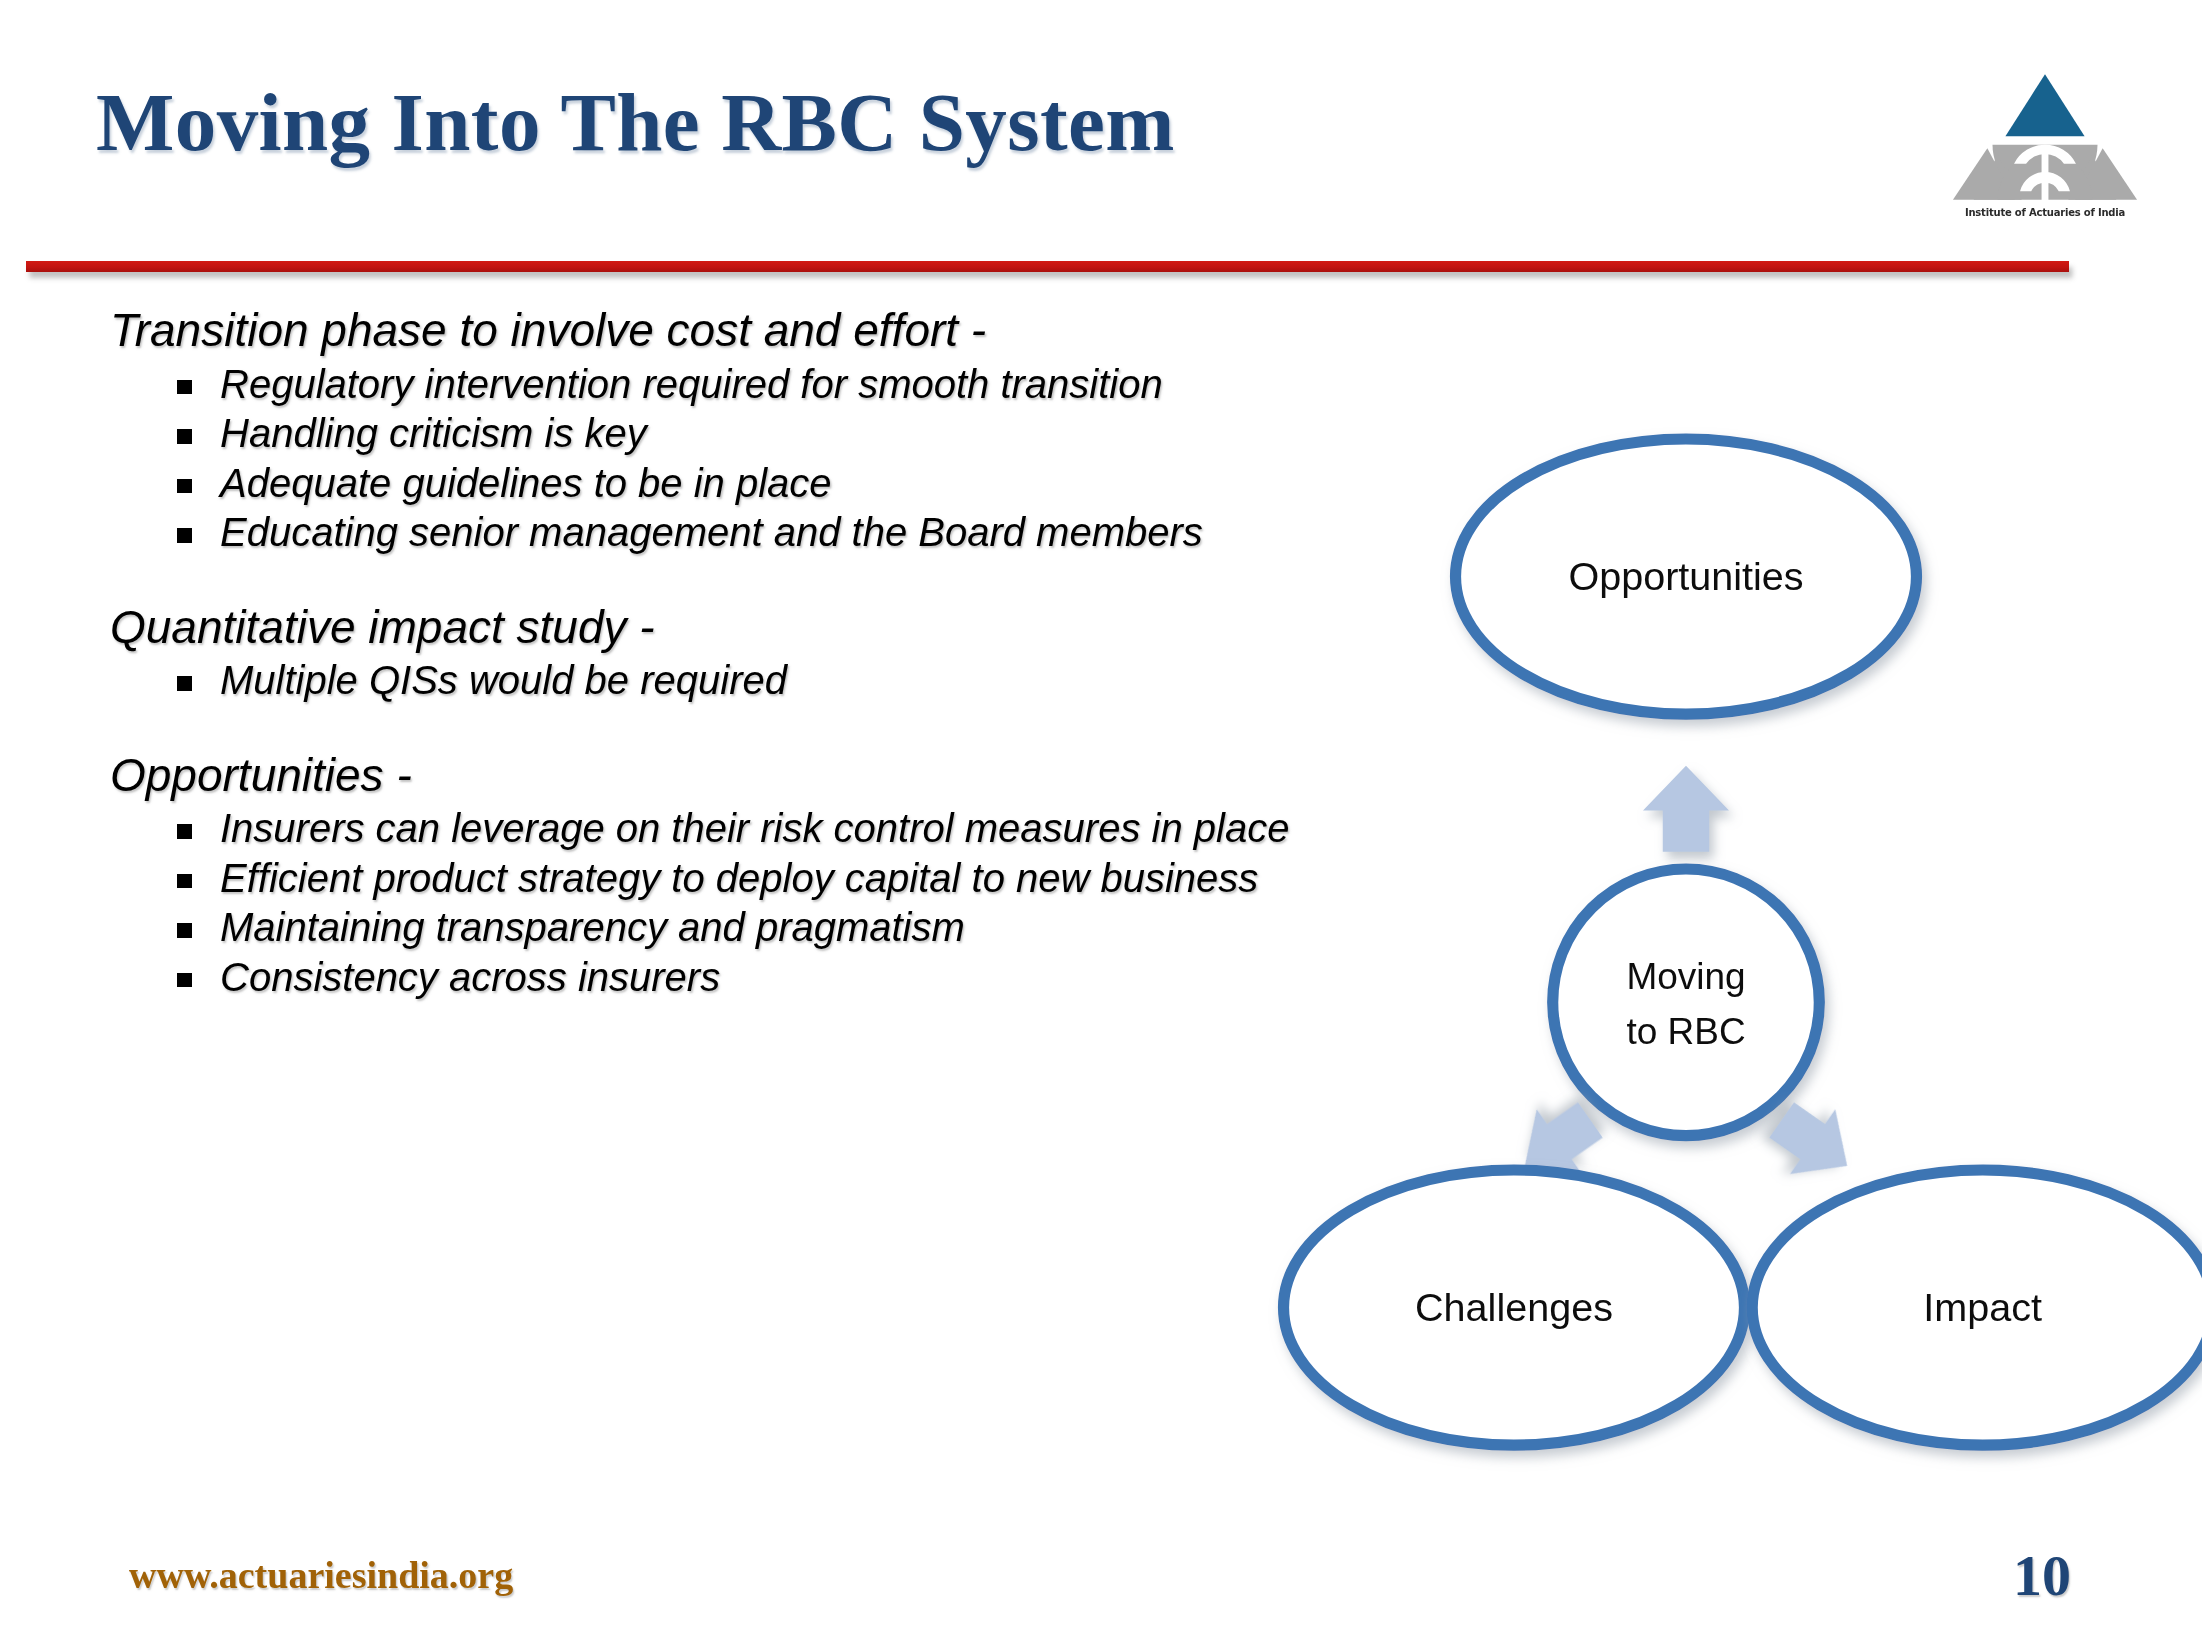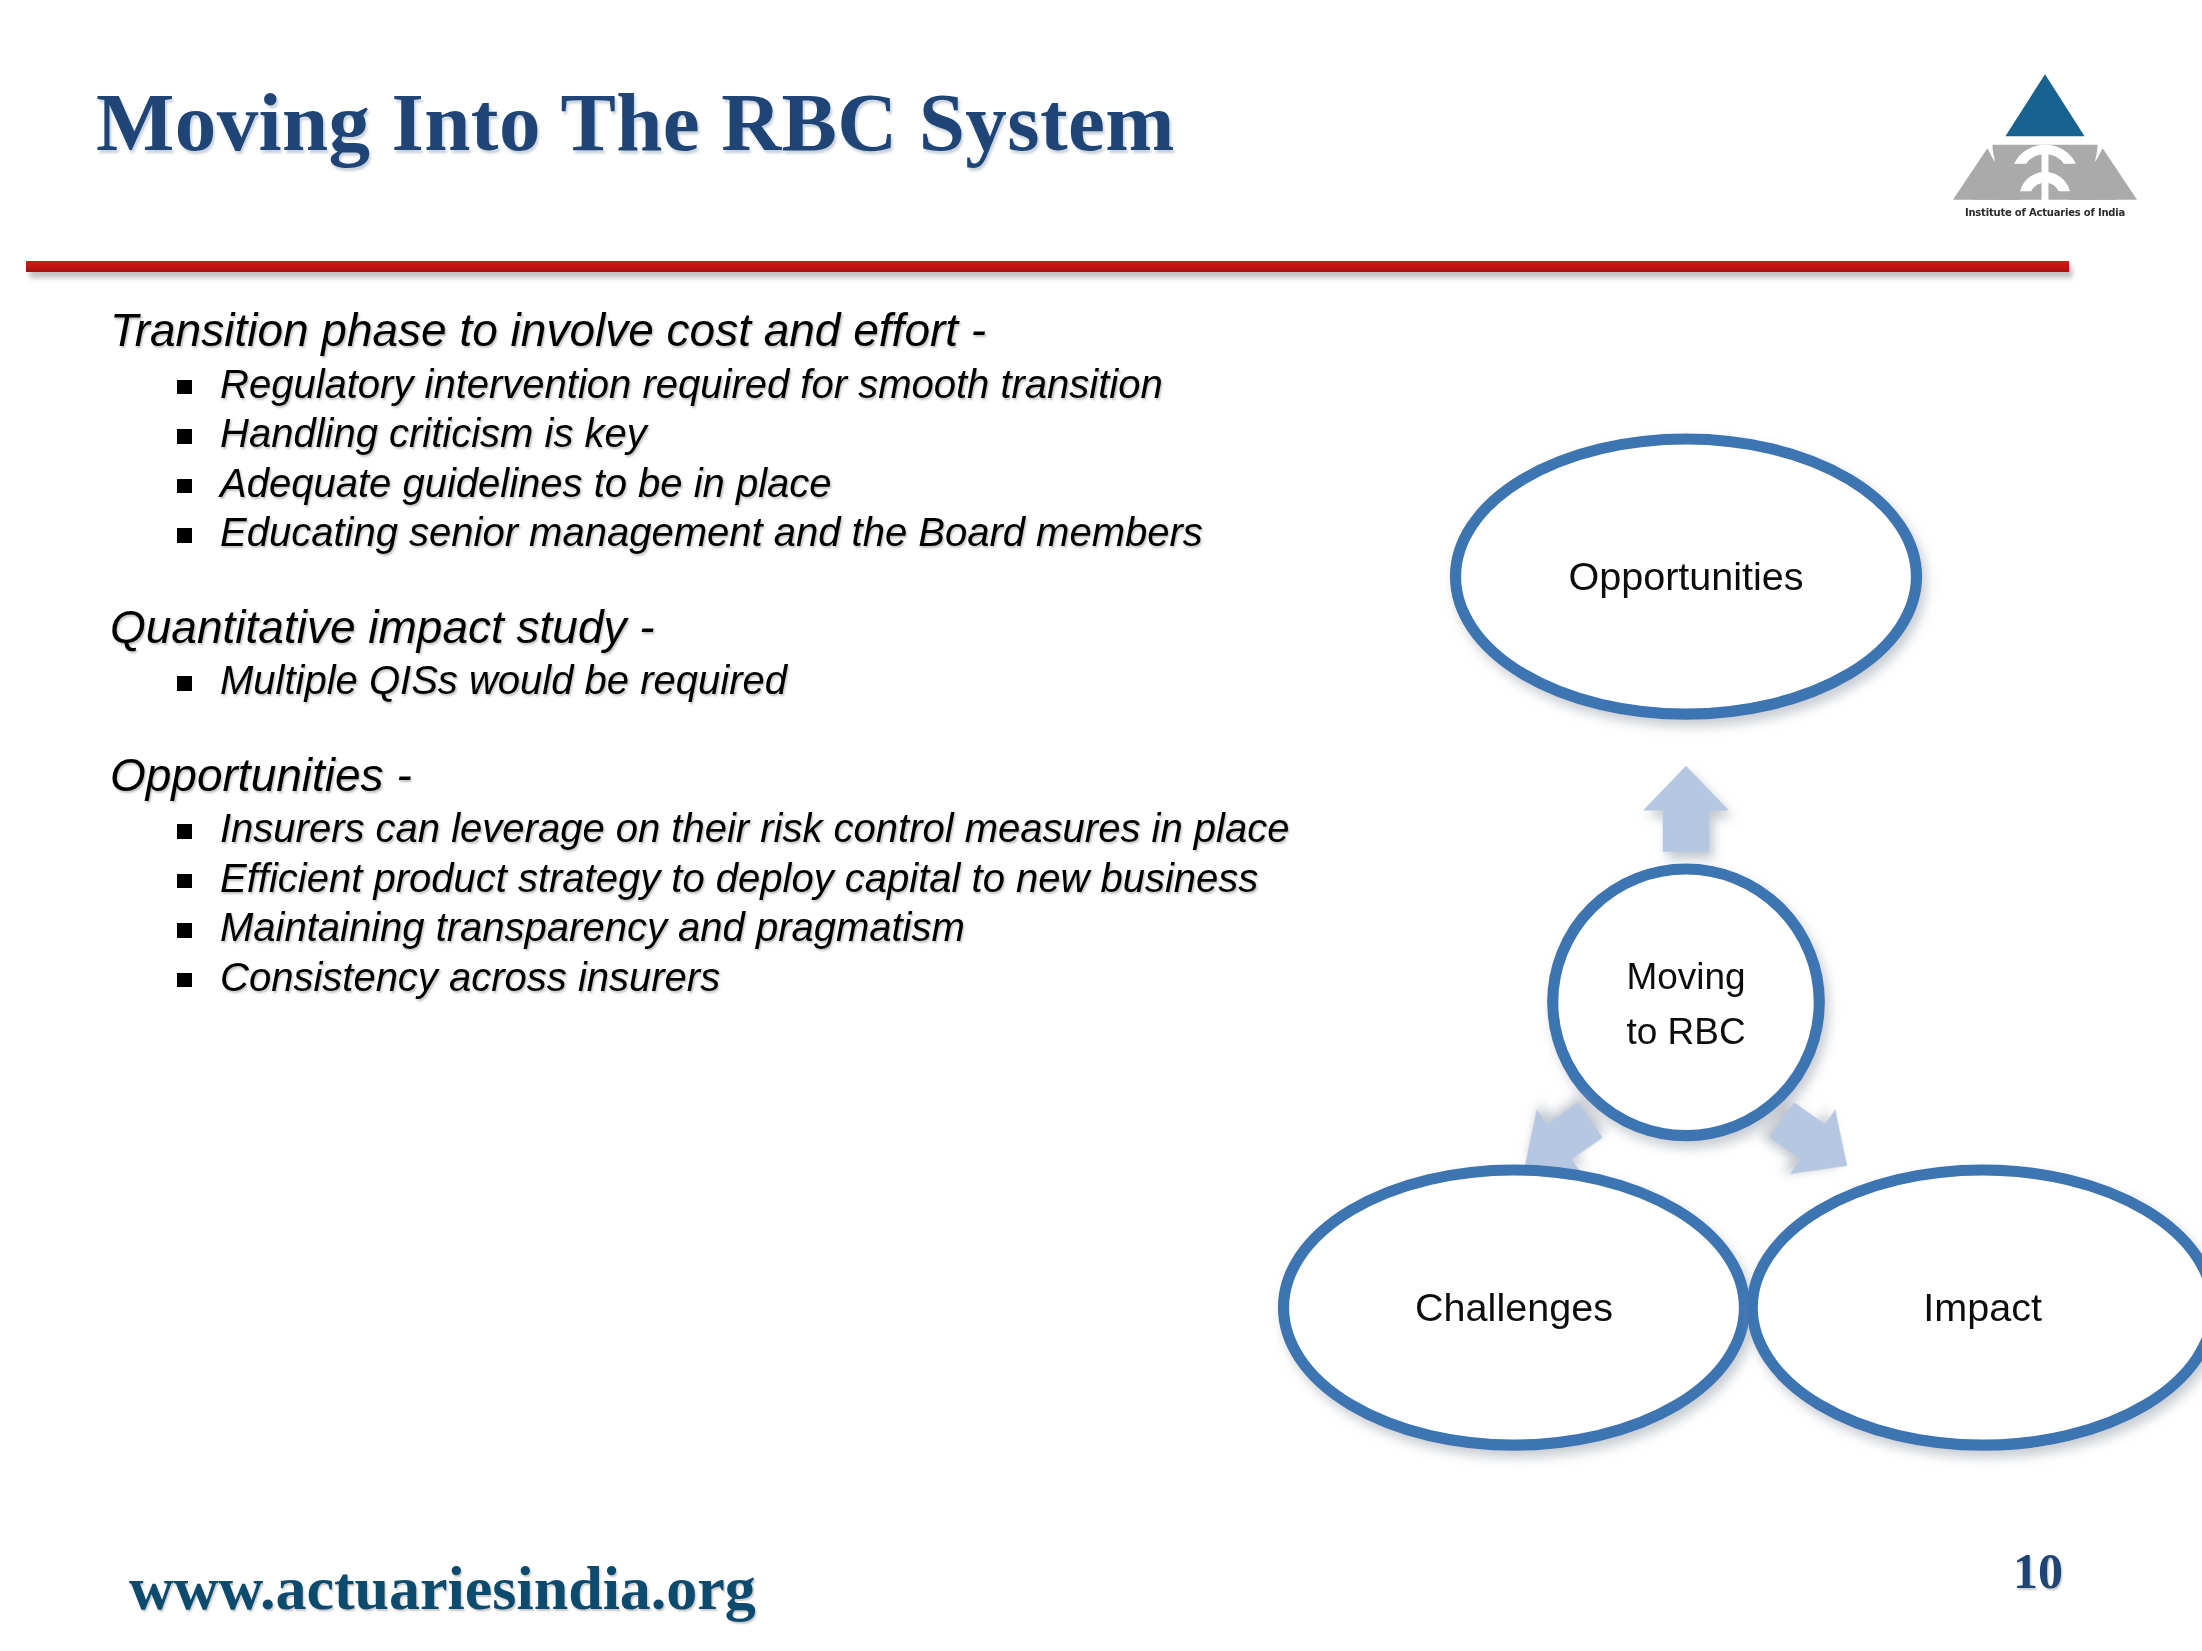--- a/index.html
+++ b/index.html
@@ -122,32 +122,32 @@
     fill: #0d0d0d;
   }
 
   
   #footer-url {
     position: absolute;
     left: 129px;
     top: 1553px;
     font-family: "Liberation Serif", serif;
     font-weight: bold;
-    font-size: 62px;
-    color: #0c4a6e;
+    font-size: 38px;
+    color: #a16207;
     text-shadow: 1.3px 1.7px 1.7px rgba(150,150,150,0.5);
     text-align: center;
   }
   #page-number {
     position: absolute;
     left: 2013px;
     top: 1542px;
     font-family: "Liberation Serif", serif;
     font-weight: bold;
-    font-size: 50px;
+    font-size: 58px;
     color: #1F4576;
     text-shadow: 1.3px 1.7px 1.7px rgba(150,150,150,0.5);
   }
 </style>
 </head>
 <body>
 
 <div id="slide-title">Moving Into The RBC System</div>
 
 <div id="title-rule"></div>

